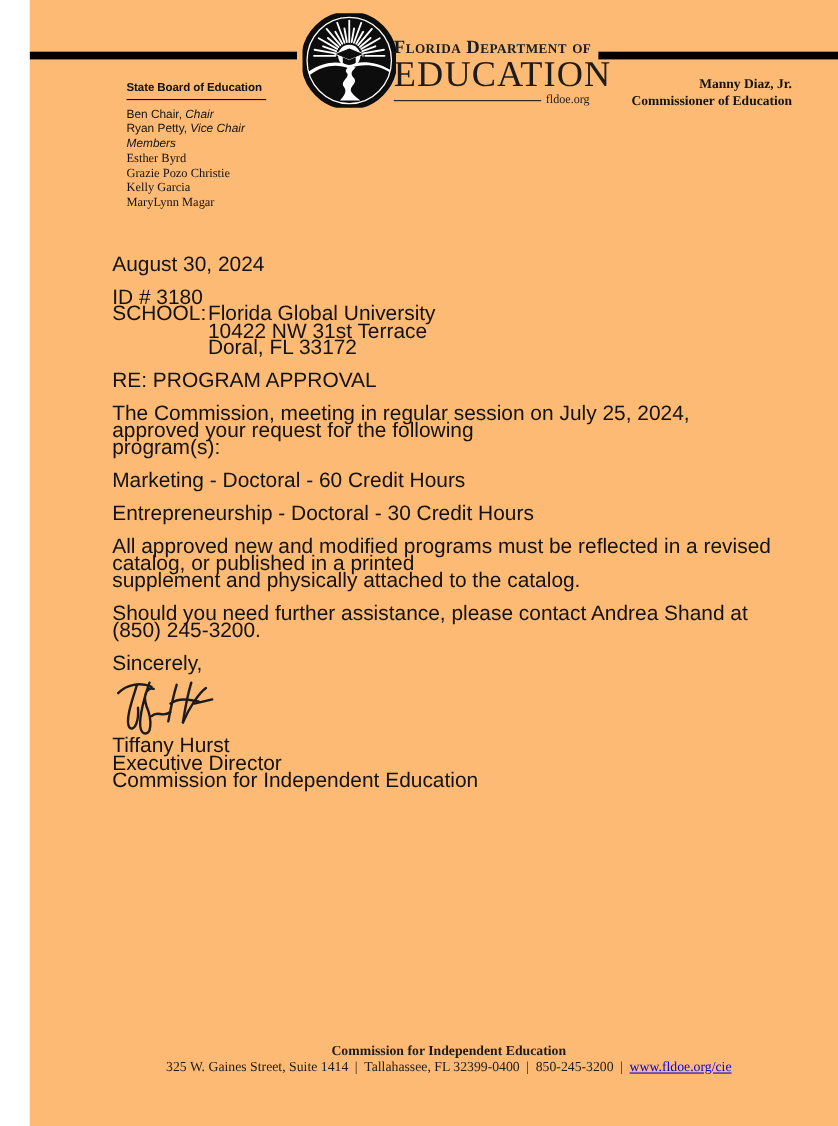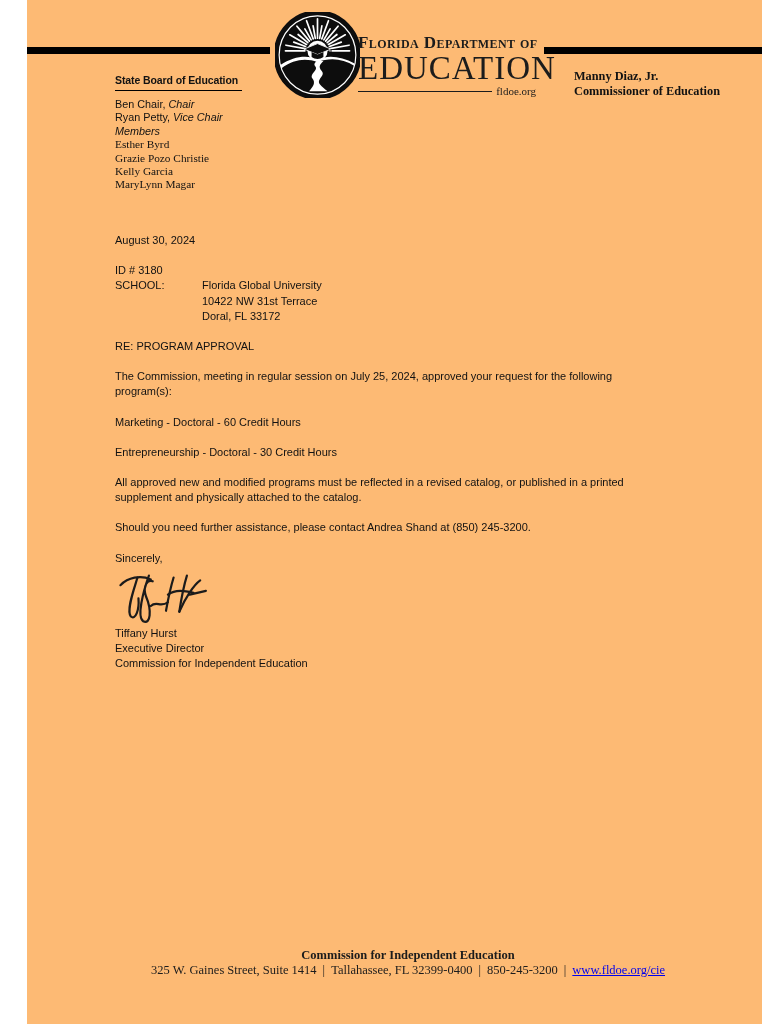--- a/index.html
+++ b/index.html
@@ -38,26 +38,26 @@
     padding-bottom:4px;border-bottom:1.6px solid #000;padding-right:4px;
   }
   .board-list{margin-top:7px;}
   .member{font-size:10.8px;line-height:13.4px;white-space:nowrap;}
   .member .role{font-style:italic;}
   .member.serif{font-family:"Liberation Serif", serif;font-size:11.3px;}
   
   .commish{
     position:absolute;left:547px;top:69px;
     font-family:"Liberation Serif", serif;font-weight:bold;
-    font-size:12.3px;line-height:14.5px;white-space:nowrap;
+    font-size:12.3px;line-height:14.5px;white-space:nowrap;text-align:right;
   }
   
   .letter{
-    position:absolute;left:88px;top:233px;width:600px;
-    font-size:11px;line-height:15.2px;
+    position:absolute;left:75px;top:233px;width:600px;
+    font-size:19px;line-height:15.2px;
   }
   .letter p{margin:0 0 15px 0;white-space:pre-line;}
   .tight{margin:0 !important;}
   .school-row{display:flex;}
   .school-label{width:87px;}
   .sig{margin:3px 0 0 -2px;display:block;}
   .signer div{line-height:15.2px;}
   
   .footer{
     position:absolute;left:0;top:948px;width:762px;text-align:center;

